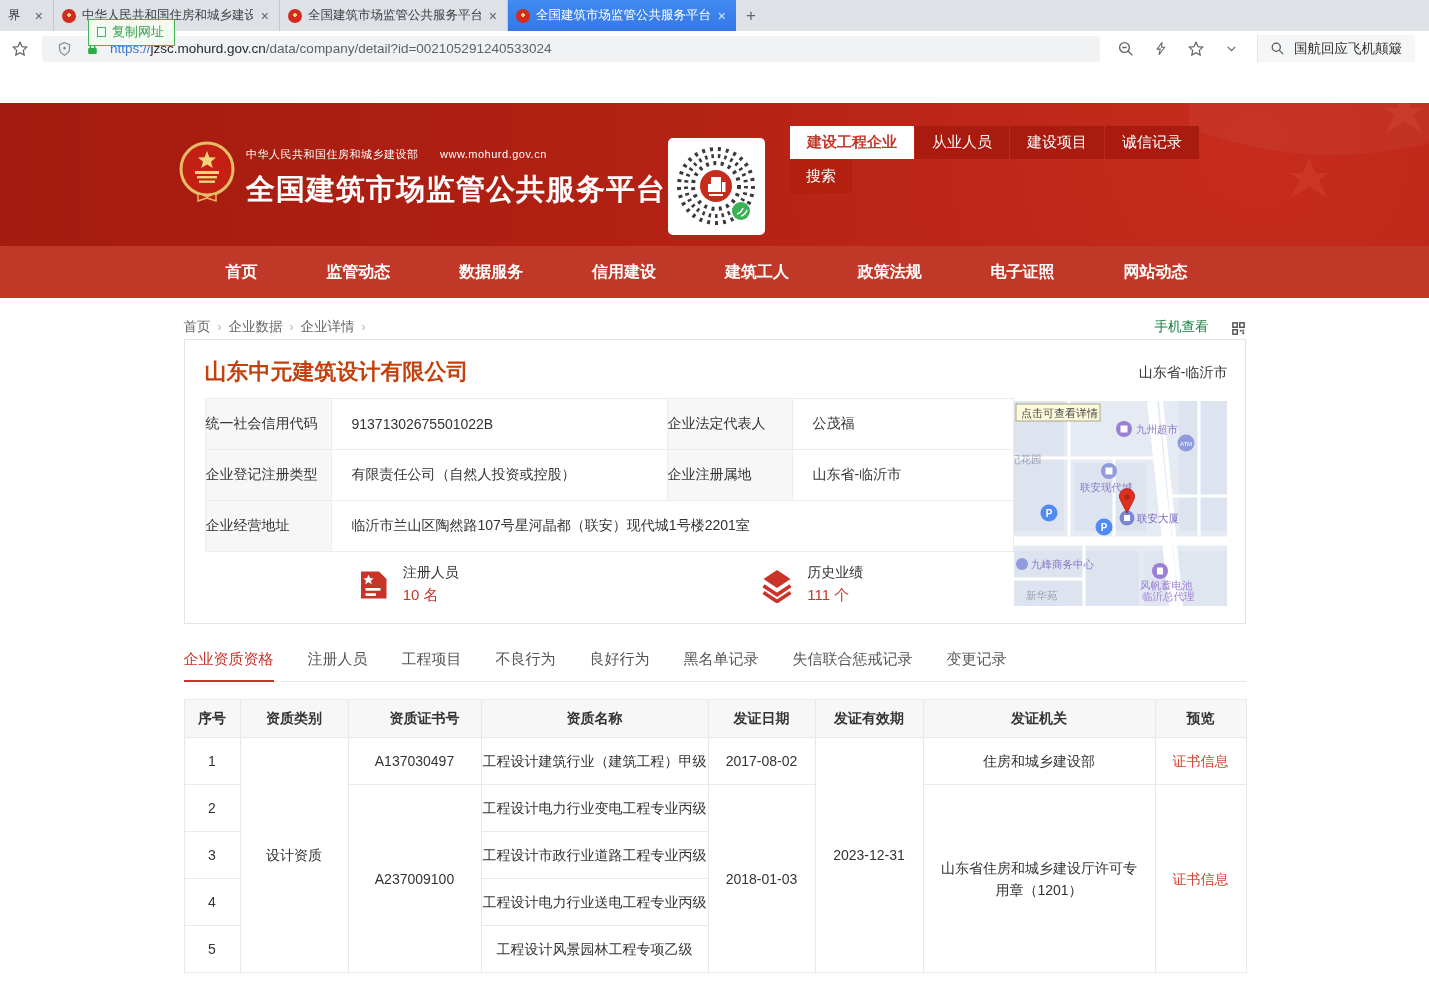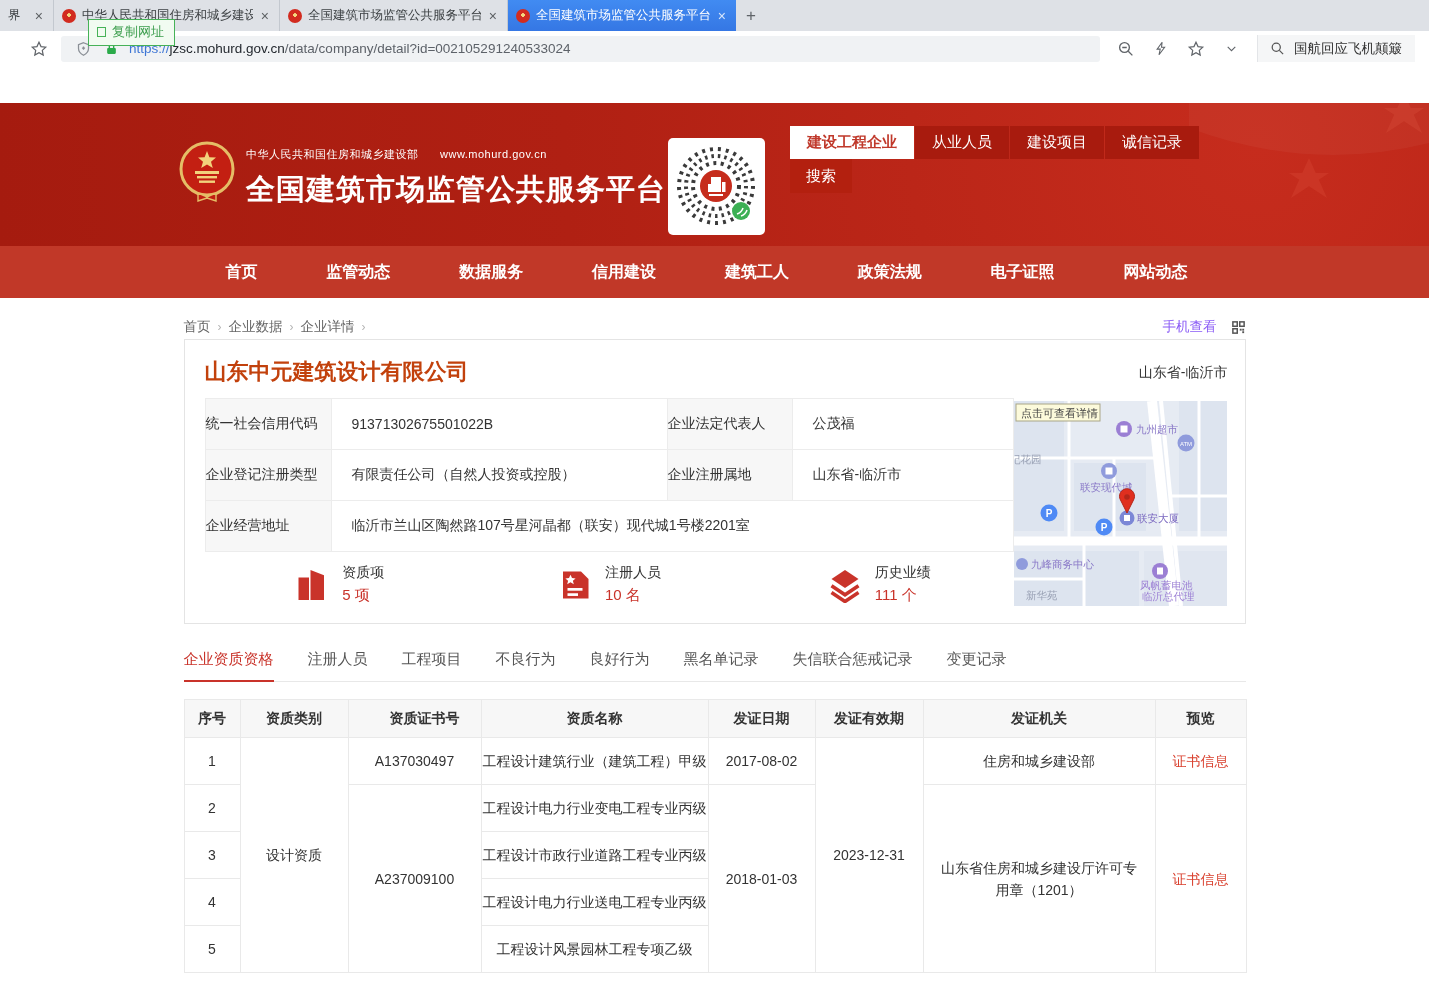--- a/index.html
+++ b/index.html
@@ -15,21 +15,21 @@
   .btab.active { background:linear-gradient(#418bf2,#3577e4); color:#fff; border-right:none; }
   .btab .t-close { font-size:14px; line-height:1; color:inherit; opacity:.8; padding:0 2px; }
   .favicon { width:14px; height:14px; border-radius:50%; background:#d22b1f; flex:none; position:relative; }
   .favicon::after { content:""; position:absolute; left:4px; top:4px; width:6px; height:6px; border-radius:50%;
           background:radial-gradient(circle at 50% 35%, #f4d67c 0 2px, #d22b1f 2px); }
   .newtab { width:30px; display:flex; align-items:center; justify-content:center; color:#5f6368; font-size:17px; }
   .copy-tip { position:absolute; left:88px; top:19px; z-index:30; background:#f1fbf1; border:1px solid #46b257;
           color:#3d9e4e; font-size:13px; padding:3px 10px 4px 8px; display:flex; align-items:center; gap:6px; }
   .copy-glyph { width:9px; height:10px; border:1.5px solid #46b257; display:inline-block; }
 
-  .toolbar { height:35px; background:#fff; display:flex; align-items:center; padding:0 14px 0 10px; gap:12px;margin-left:19px; }
+  .toolbar { height:35px; background:#fff; display:flex; align-items:center; padding:0 14px 0 10px; gap:12px; }
   .tb-icon { width:20px; height:20px; flex:none; display:flex; align-items:center; justify-content:center; }
   .urlbar { flex:1; height:26px; background:#f0f2f4; border-radius:3px; display:flex; align-items:center;
           gap:8px; padding:0 12px; font-size:13.5px; }
   .u-scheme { color:#3f77d6; } .u-host { color:#24292f; } .u-path { color:#5d6269; }
   .icon-group { display:flex; align-items:center; gap:15px; padding:0 4px; }
   .qsearch { width:158px; height:27px; background:#f5f6f7; border-left:1px solid #e3e5e8; display:flex;
           align-items:center; gap:7px; padding:0 9px; font-size:13.5px; color:#333; }
 
   
   .site-header { height:143px; margin-top:37px; position:relative;
@@ -58,21 +58,21 @@
           font-family:inherit; }
   .hsearch-row input::placeholder { color:#c0c4cc; }
   .hs-btn { width:62px; background:#b3200f; color:#fff; border:none; font-size:15px; cursor:pointer; font-family:inherit; }
 
   
   .content { width:1062px; margin:0 auto; }
   .crumb-row { display:flex; align-items:center; justify-content:space-between; padding-top:17px; height:41px; }
   .crumbs { font-size:13.5px; color:#666; display:flex; gap:7px; align-items:center; }
   .crumbs a { color:#666; text-decoration:none; cursor:pointer; }
   .crumb-sep { color:#b5b5b5; font-size:12px; }
-  .mobile-view { font-size:13.5px; color:#8b5cf6; display:flex; align-items:center; gap:14px; }
+  .mobile-view { font-size:13.5px; color:#15803d; display:flex; align-items:flex-end; gap:22px; }
 
   .card { margin-top:0; border:1px solid #e4e4e4; background:#fff; position:relative; height:285px; }
   .company-name { font-size:22px; font-weight:600; color:#c2410c; padding:17px 0 0 20px; }
   .company-region { position:absolute; right:17px; top:24px; font-size:14px; color:#333; }
   .info-table { position:absolute; left:20px; top:58px; border-collapse:collapse; table-layout:fixed; width:809px; }
   .info-table td { border:1px solid #ececec; height:51px; font-size:14px; color:#333; }
   .info-table td.lbl { background:#f7f7f7; width:126px; }
   .info-table td.val { padding-left:20px;margin-top:44px; }
   .map-wrap { position:absolute; right:18px; top:61px; width:213px; height:205px; cursor:pointer; }
   .stats { position:absolute; left:20px; top:224px; width:809px; display:flex; }
@@ -348,30 +348,20 @@
             <circle cx="113" cy="96" r="2.8" fill="#b3271a"></circle>
           </g>
           <rect x="2" y="3" width="84" height="17" fill="#fcfadb" stroke="#a9a687" stroke-width="1"></rect>
           <text x="7" y="15.5" font-size="11" fill="#444">点击可查看详情</text>
         </svg>
       </div>
 
       <div class="stats">
         <div class="stat">
           <svg width="36" height="36" viewBox="0 0 24 24">
-            <path fill="#c9332a" d="M3 22V7h7v15H3zm2-12h3v2H5v-2zm0 4h3v2H5v-2zm0 4h3v2H5v-2z"></path>
-            <path fill="#c9332a" d="M11 22V2l9 3.5V22h-9zm2.5-14h2.5v2h-2.5V8zm0 4h2.5v2h-2.5v-2zm0 4h2.5v2h-2.5v-2z"></path>
-          </svg>
-          <div class="stat-txt">
-            <div class="s-label">资质项</div>
-            <div class="s-value">5 项</div>
-          </div>
-        </div>
-        <div class="stat">
-          <svg width="36" height="36" viewBox="0 0 24 24">
             <path fill="#c9332a" d="M3 3h18v18H3z" opacity="0"></path>
             <path fill="#c9332a" d="M4 3h12l5 5v13H4V3z"></path>
             <polygon points="9,5.2 10,7.4 12.4,7.6 10.6,9.2 11.2,11.5 9,10.2 6.8,11.5 7.4,9.2 5.6,7.6 8,7.4" fill="#fff"></polygon>
             <rect x="7" y="14" width="10" height="1.8" fill="#fff"></rect>
             <rect x="7" y="17.5" width="7" height="1.8" fill="#fff"></rect>
           </svg>
           <div class="stat-txt">
             <div class="s-label">注册人员</div>
             <div class="s-value">10 名</div>
           </div>

